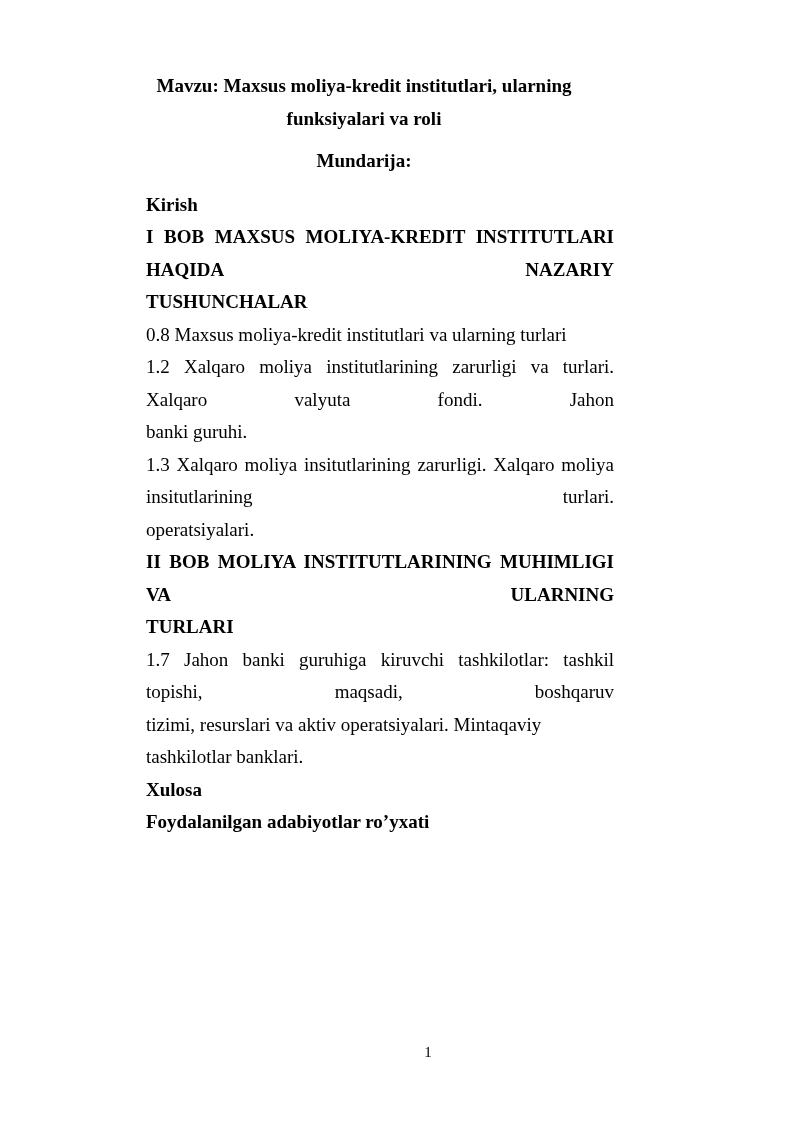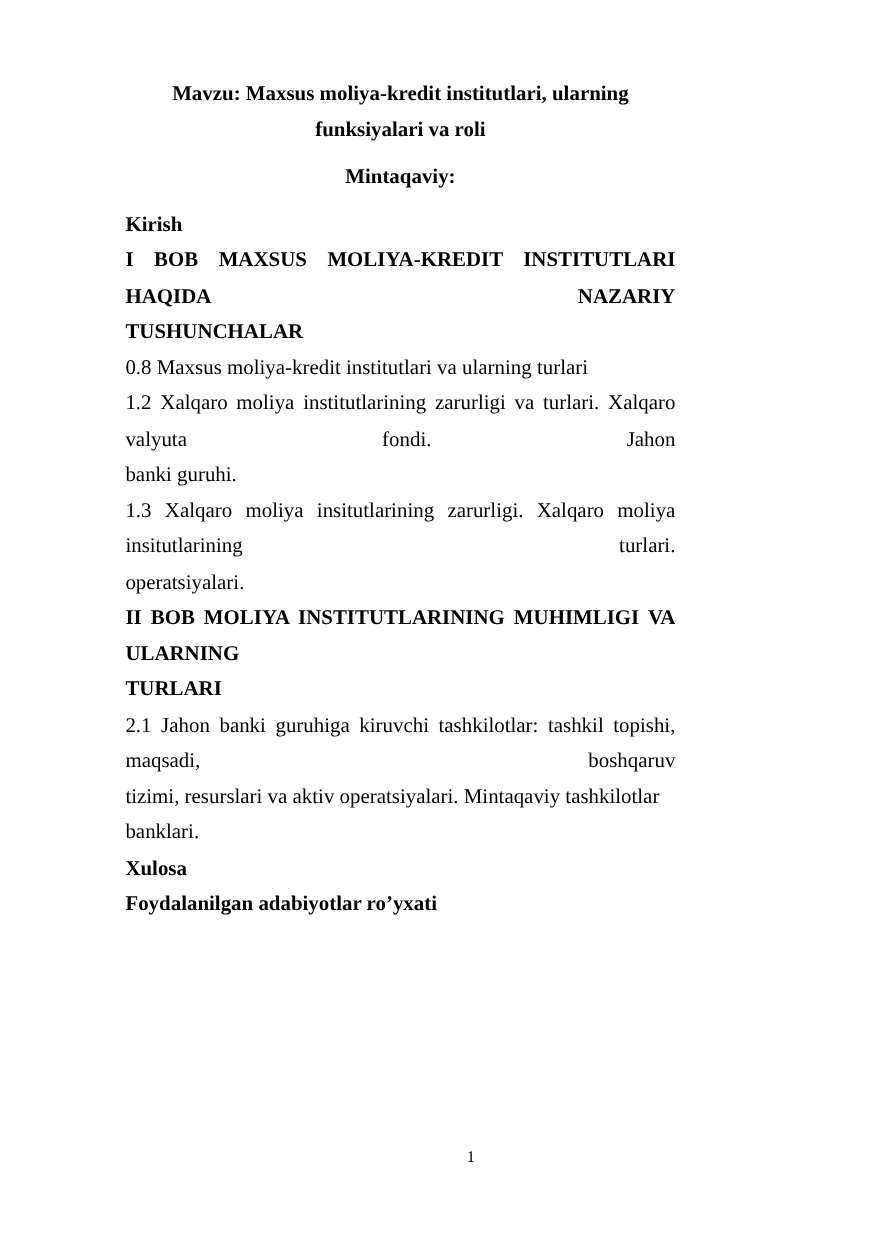--- a/index.html
+++ b/index.html
@@ -40,20 +40,21 @@
   .toc-para {
     margin: 0;
   }
   .toc-para.bold {
     font-weight: bold;
   }
   
   .toc-line {
     text-align: justify;
     text-align-last: justify;
+    margin-left: 32px;
   }
   .toc-line.last {
     text-align: left;
     text-align-last: left;
   }
   .footer {
     position: absolute;
     top: 1045px;
     left: 114px;
     width: 628px;
@@ -61,21 +62,21 @@
     font-size: 15px;
     line-height: 15px;
   }
 </style>
 </head>
 <body>
 
 <div class="page">
   <div class="doc">
     <p class="title">Mavzu: Maxsus moliya-kredit institutlari, ularning funksiyalari va roli</p>
-    <p class="subtitle">Mintaqaviy:</p>
+    <p class="subtitle">Mundarija:</p>
     <div id="toc">
         <div class="toc-para bold">
           <div class="toc-line last">Kirish</div>
         </div>
         <div class="toc-para bold">
           <div class="toc-line">I BOB MAXSUS MOLIYA-KREDIT INSTITUTLARI HAQIDA NAZARIY</div>
           <div class="toc-line last">TUSHUNCHALAR</div>
         </div>
         <div class="toc-para">
           <div class="toc-line last">0.8 Maxsus moliya-kredit institutlari va ularning turlari</div>
@@ -86,21 +87,21 @@
         </div>
         <div class="toc-para">
           <div class="toc-line">1.3 Xalqaro moliya insitutlarining zarurligi. Xalqaro moliya insitutlarining turlari.</div>
           <div class="toc-line last">operatsiyalari.</div>
         </div>
         <div class="toc-para bold">
           <div class="toc-line">II BOB MOLIYA INSTITUTLARINING MUHIMLIGI VA ULARNING</div>
           <div class="toc-line last">TURLARI</div>
         </div>
         <div class="toc-para">
-          <div class="toc-line">2.1 Jahon banki guruhiga kiruvchi tashkilotlar: tashkil topishi, maqsadi, boshqaruv</div>
+          <div class="toc-line">1.7 Jahon banki guruhiga kiruvchi tashkilotlar: tashkil topishi, maqsadi, boshqaruv</div>
           <div class="toc-line last">tizimi, resurslari va aktiv operatsiyalari. Mintaqaviy tashkilotlar banklari.</div>
         </div>
         <div class="toc-para bold">
           <div class="toc-line last">Xulosa</div>
         </div>
         <div class="toc-para bold">
           <div class="toc-line last">Foydalanilgan adabiyotlar ro’yxati</div>
         </div>
       </div>
   </div>

